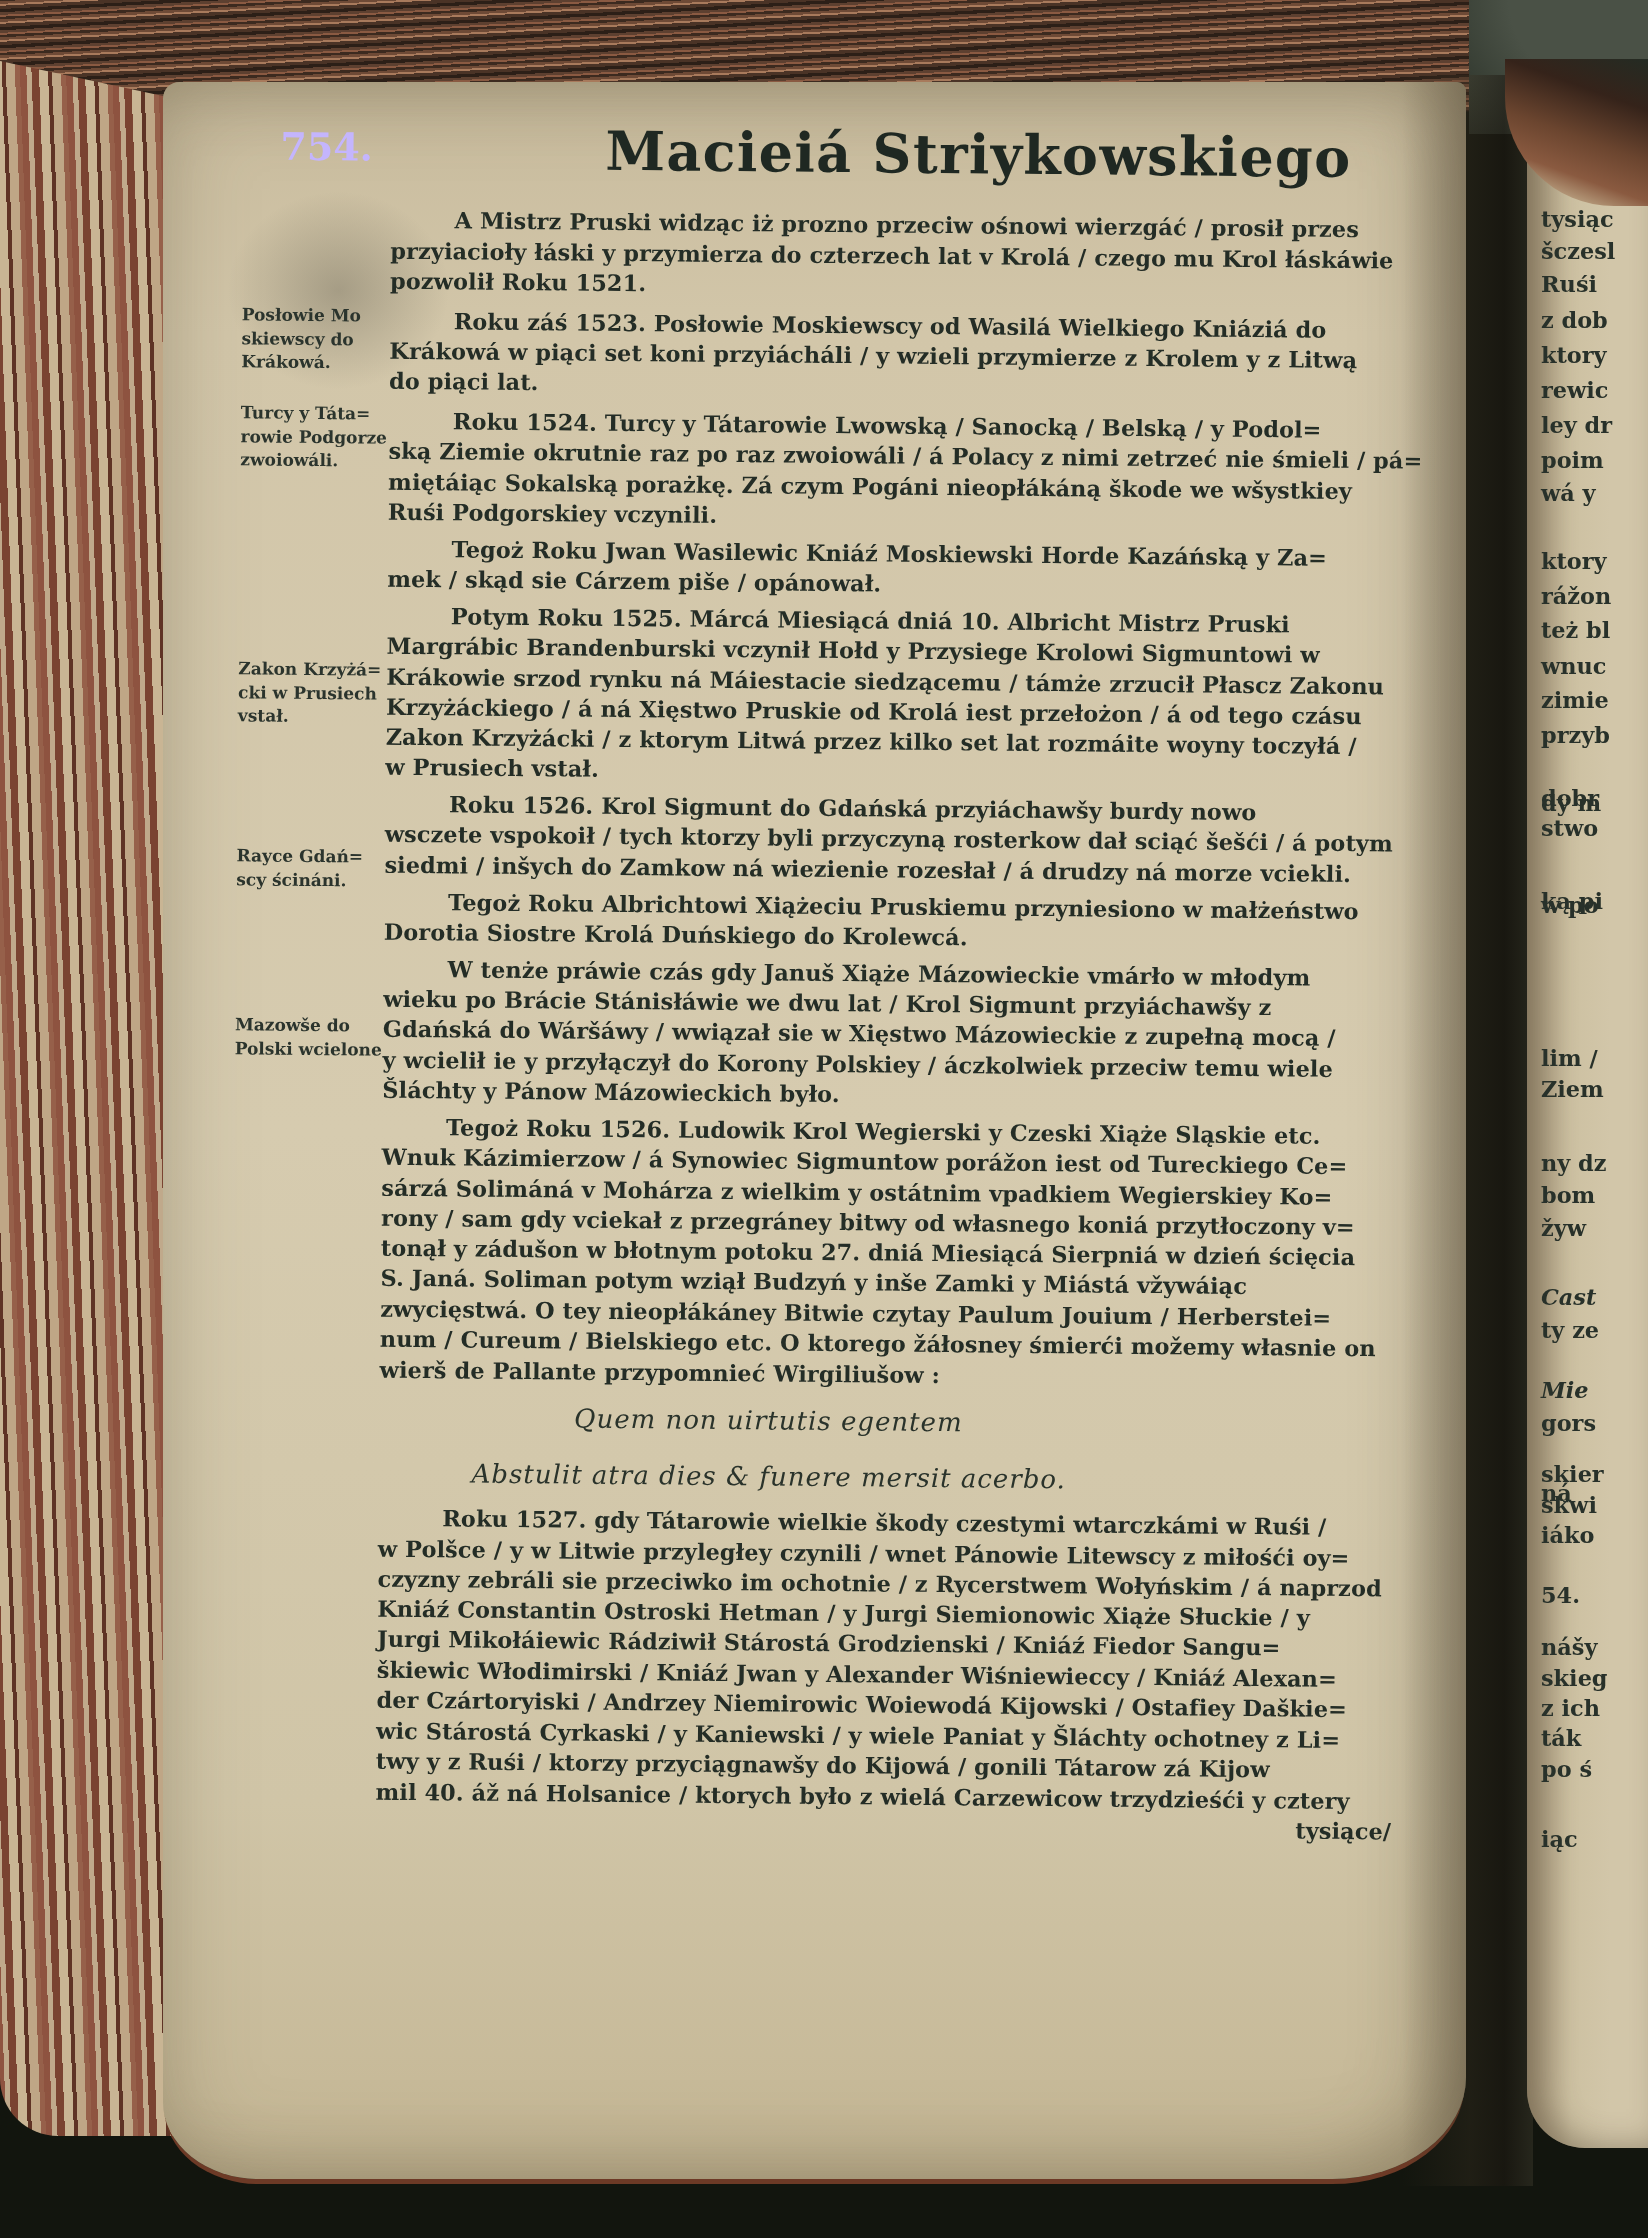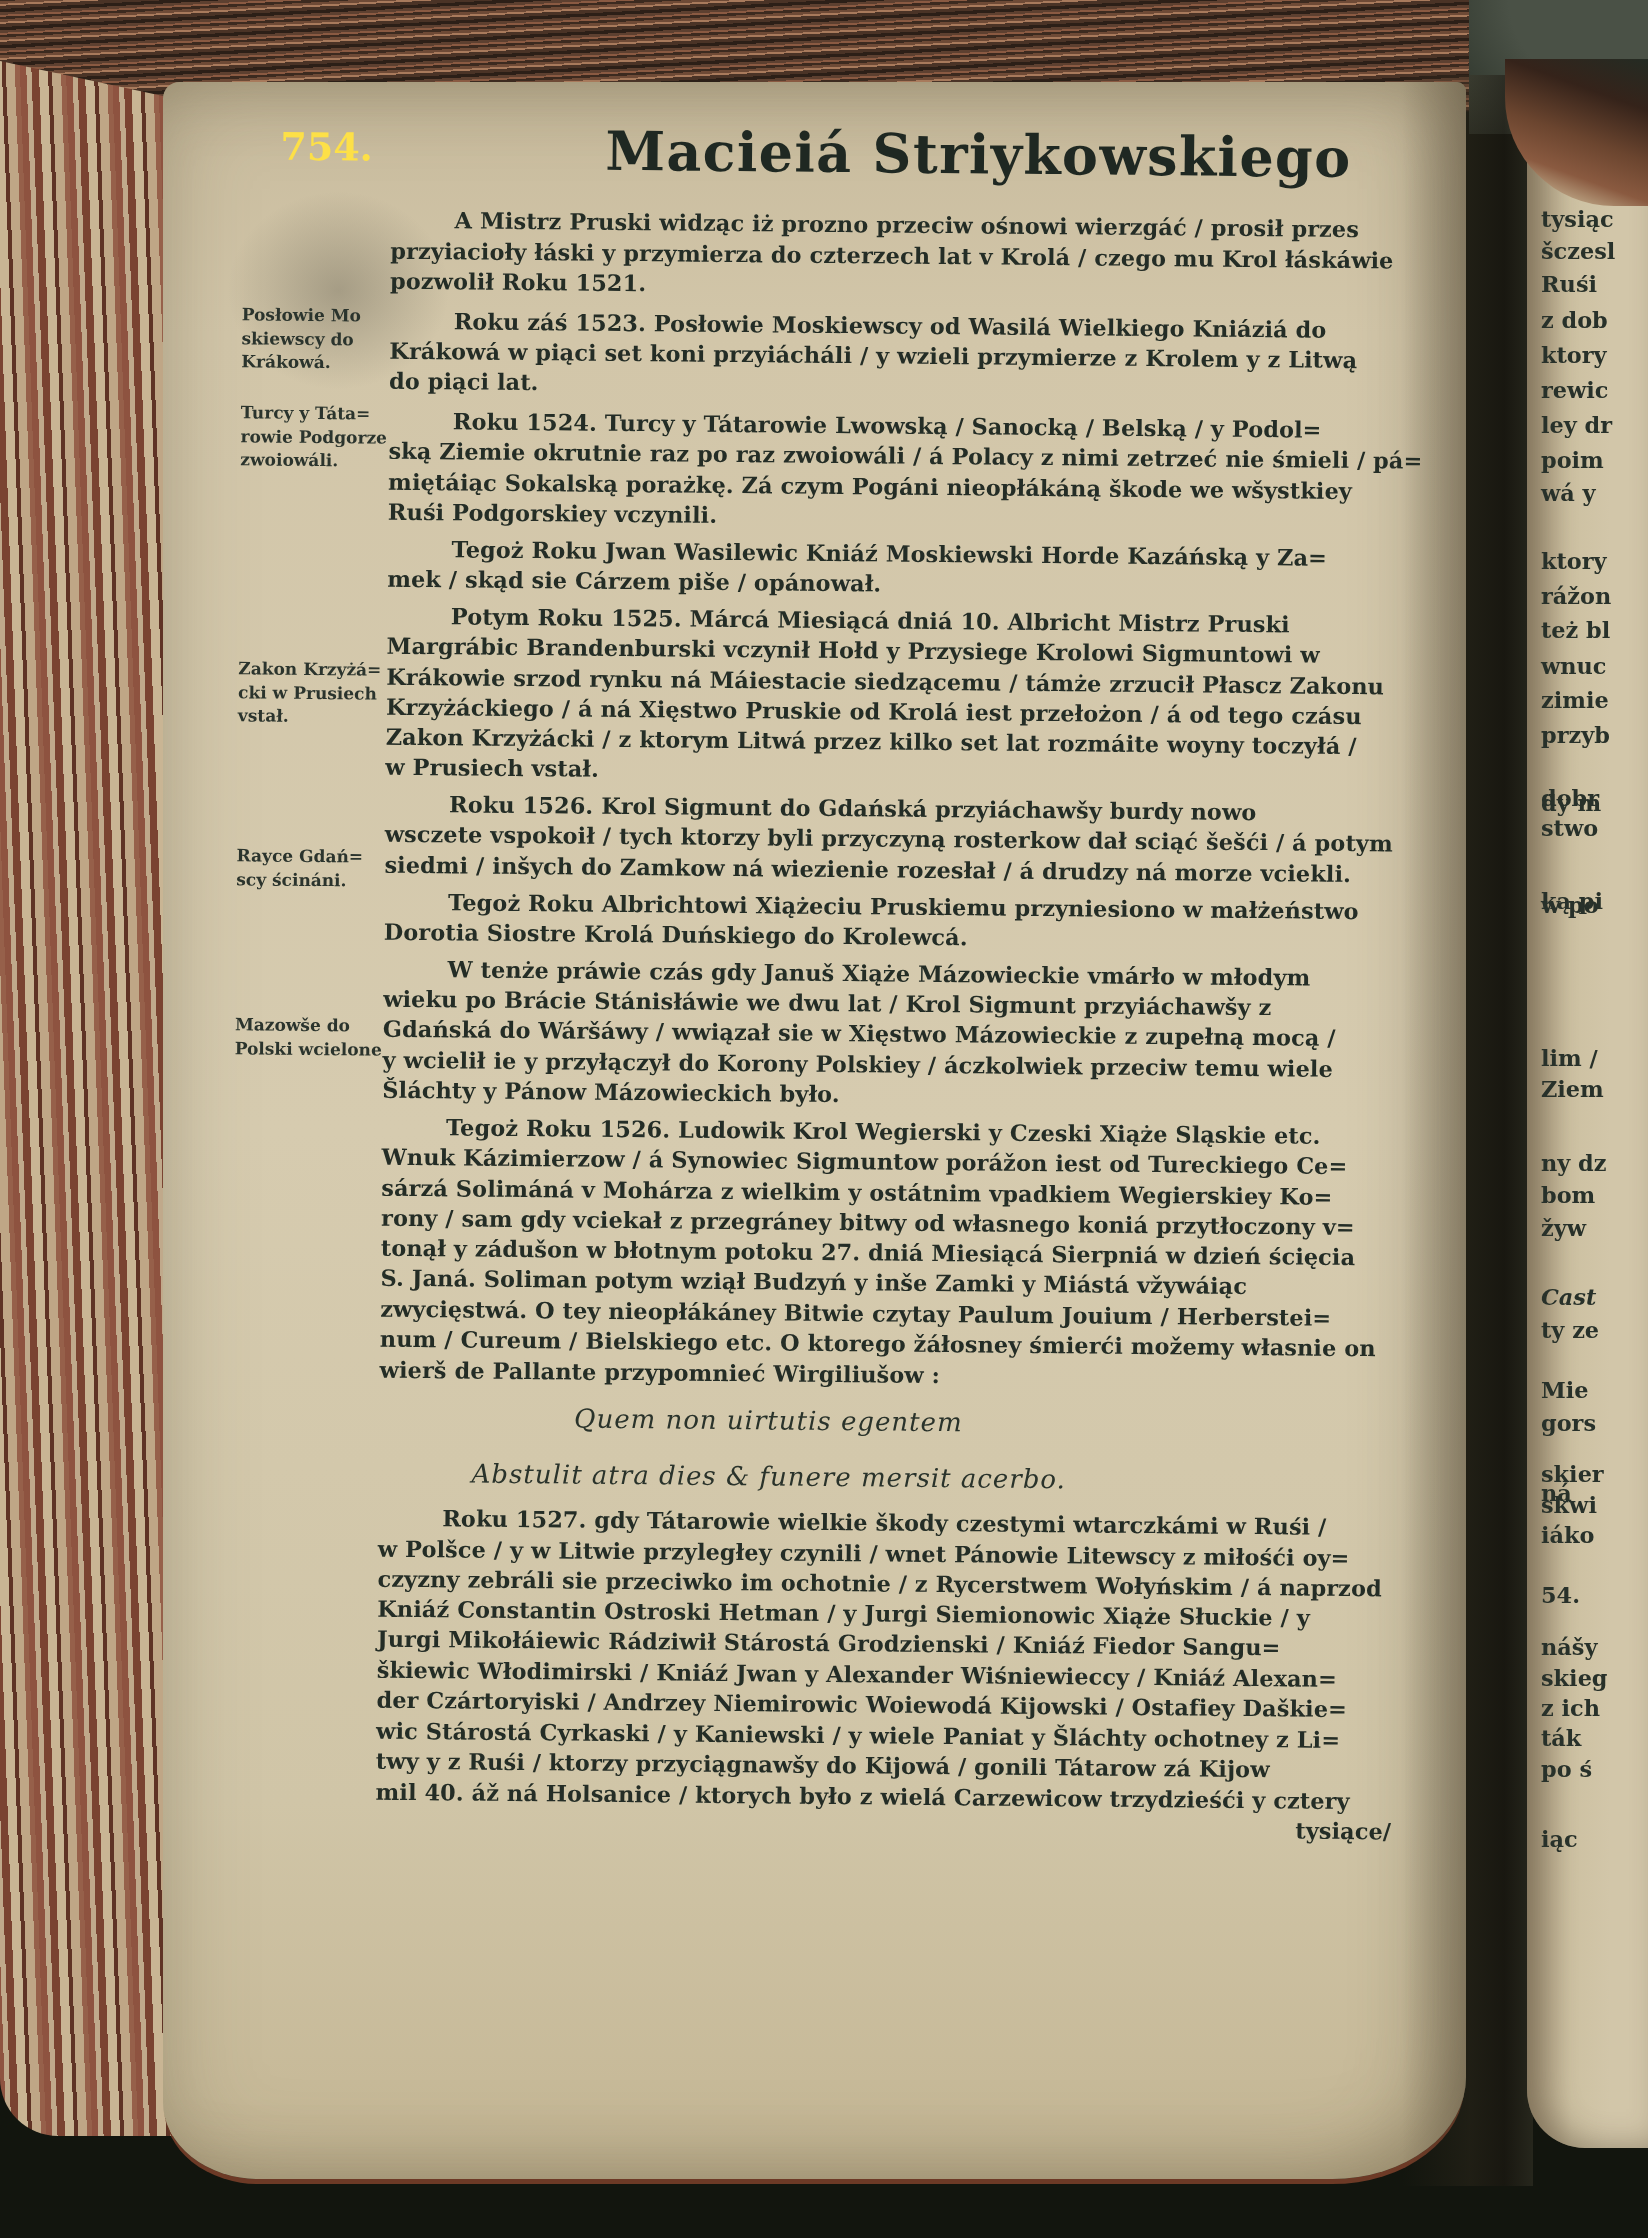--- a/index.html
+++ b/index.html
@@ -45,21 +45,21 @@
     box-shadow:inset 16.6px 0 32px rgba(70,58,40,.45);}
   .sliver-curl{position:absolute;left:1505px;top:59px;width:143px;height:147px;
     background:linear-gradient(200deg,#242b23 0%,#35231a 26%,#6b452f 52%,
                #8a5a40 72%,#c9b896 90%,#d2c6a9 100%);
     border-bottom-left-radius:109px;}
 
   .text-layer{position:absolute;inset:0;transform:rotate(.55deg);
               transform-origin:831px 1022px;}
 
   .page-number{position:absolute;left:272px;top:129px;font-size:38px;font-weight:bold;
-               color:#fde047;}
+               color:#c4b5fd;}
   .running-header{position:absolute;left:597px;top:121px;font-size:54px;font-weight:bold;
                color:#1f2822;letter-spacing:1.3px;white-space:nowrap;}
 
   .body-line{position:absolute;font-size:22.4px;font-weight:bold;color:#242d26;
              white-space:nowrap;letter-spacing:0.1px;}
   .body-line.verse{font-style:italic;font-weight:normal;font-size:26px;
              letter-spacing:1px;color:#2a332b;}
   .margin-note{position:absolute;left:235px;width:166px;font-size:17px;font-weight:bold;
              color:#2b342d;line-height:23.6px;}
   .margin-note div{white-space:nowrap;}
@@ -184,21 +184,21 @@
       <div class="sliver-line" style="top: 815px;">stwo</div>
       <div class="sliver-line" style="top: 892px;">w po</div>
       <div class="sliver-line" style="top: 888px;">ką pi</div>
       <div class="sliver-line" style="top: 1045px;">lim /</div>
       <div class="sliver-line" style="top: 1076px;">Ziem</div>
       <div class="sliver-line" style="top: 1150px;">ny dz</div>
       <div class="sliver-line" style="top: 1182px;">bom</div>
       <div class="sliver-line" style="top: 1215px;">žyw</div>
       <div class="sliver-line" style="top: 1284px; font-style: italic;">Cast</div>
       <div class="sliver-line" style="top: 1317px;">ty ze</div>
-      <div class="sliver-line" style="top: 1377px;">Mie</div>
+      <div class="sliver-line" style="top: 1377px; font-style: italic;">Mie</div>
       <div class="sliver-line" style="top: 1410px;">gors</div>
       <div class="sliver-line" style="top: 1461px;">skier</div>
       <div class="sliver-line" style="top: 1492px;">skwi</div>
       <div class="sliver-line" style="top: 1522px;">iáko</div>
       <div class="sliver-line" style="top: 1480px;">ná</div>
       <div class="sliver-line" style="top: 1582px;">54.</div>
       <div class="sliver-line" style="top: 1634px;">nášy</div>
       <div class="sliver-line" style="top: 1665px;">skieg</div>
       <div class="sliver-line" style="top: 1695px;">z ich</div>
       <div class="sliver-line" style="top: 1725px;">ták</div>

